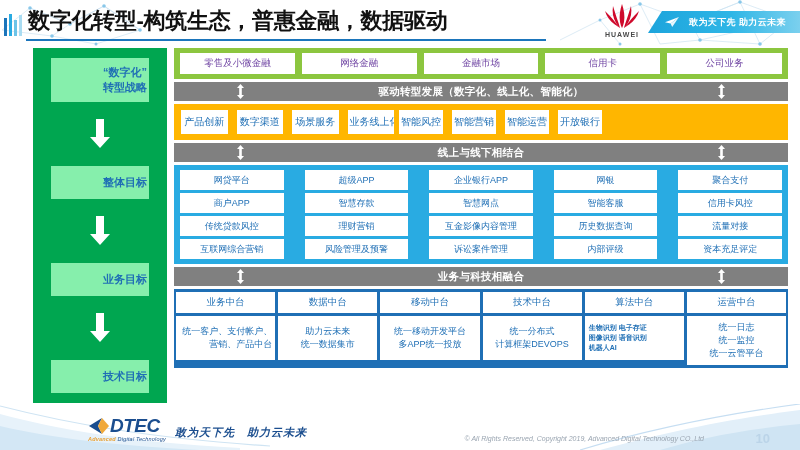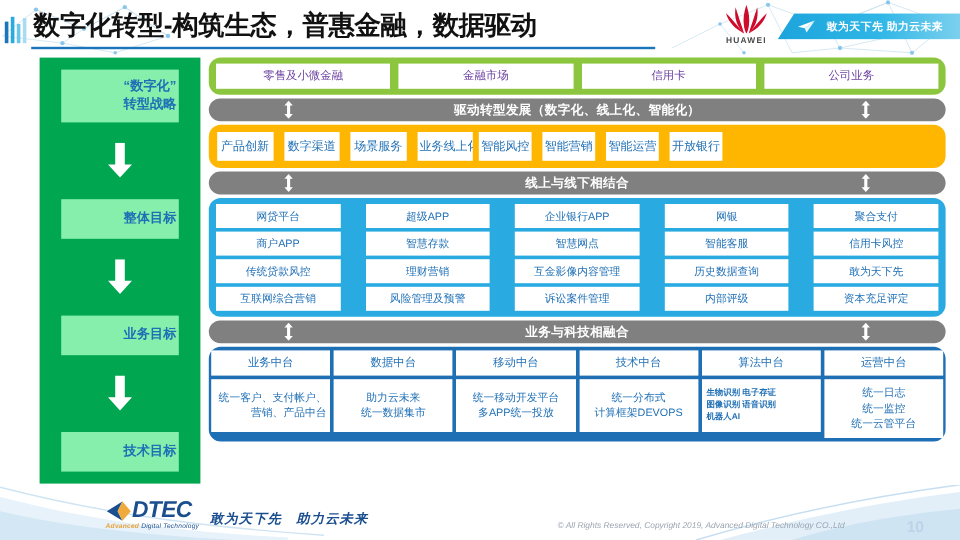--- a/index.html
+++ b/index.html
@@ -148,21 +148,20 @@
   
   .stack {
     position: absolute;
     left: 174px; top: 48px;
     width: 614px;
   }
 
   .band {
     box-sizing: border-box;
     width: 100%;
-    border-radius: 10px;
   }
 
   
   .band-green {
     background: #8CC63F;
     padding: 5px 6px;
     display: flex;
     gap: 7px;
   }
   .band-green .cell {
@@ -435,20 +434,21 @@
       <path d="M7 0 H15 V18 H21 L11 29 L1 18 H7 Z" fill="#ffffff"></path>
     </svg>
 
     <div class="strategy-box">技术目标</div>
   </div>
 
   <div class="stack">
 
     <div class="band band-green">
       <div class="cell">零售及小微金融</div>
+      <div class="cell">网络金融</div>
       <div class="cell">金融市场</div>
       <div class="cell">信用卡</div>
       <div class="cell">公司业务</div>
     </div>
 
     <div class="band band-gray">
       <svg class="updown left" viewBox="0 0 9 15">
         <path d="M4.5 0 L8 4 H5.8 V11 H8 L4.5 15 L1 11 H3.2 V4 H1 Z" fill="#ffffff"></path>
       </svg>
       <span class="gtext">驱动转型发展（数字化、线上化、智能化）</span>
@@ -495,21 +495,21 @@
         <div class="cell">智慧存款</div>
         <div class="cell">智慧网点</div>
         <div class="cell">智能客服</div>
         <div class="cell">信用卡风控</div>
       </div>
       <div class="brow">
         <div class="cell">传统贷款风控</div>
         <div class="cell">理财营销</div>
         <div class="cell">互金影像内容管理</div>
         <div class="cell">历史数据查询</div>
-        <div class="cell">敢为天下先</div>
+        <div class="cell">流量对接</div>
       </div>
       <div class="brow">
         <div class="cell">互联网综合营销</div>
         <div class="cell">风险管理及预警</div>
         <div class="cell">诉讼案件管理</div>
         <div class="cell">内部评级</div>
         <div class="cell">资本充足评定</div>
       </div>
     </div>
 

